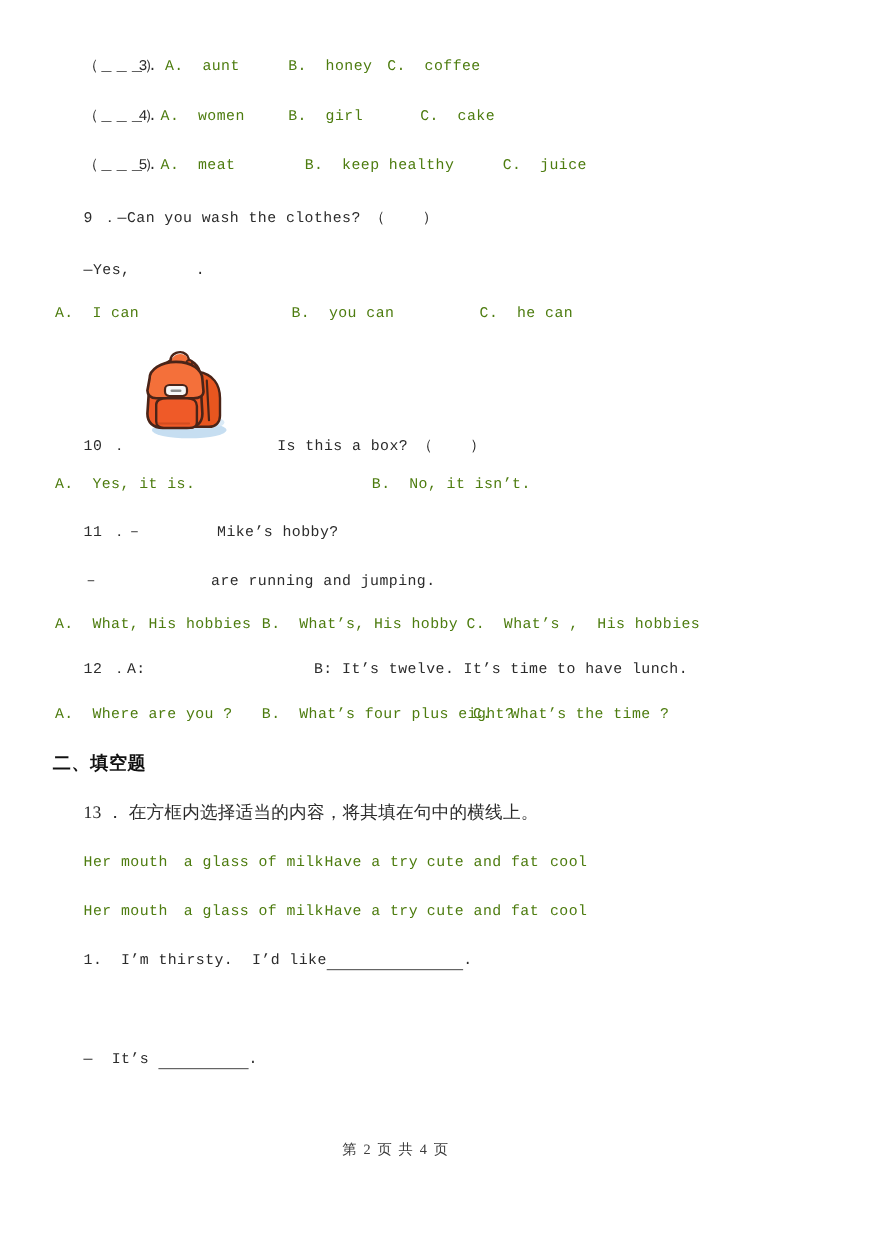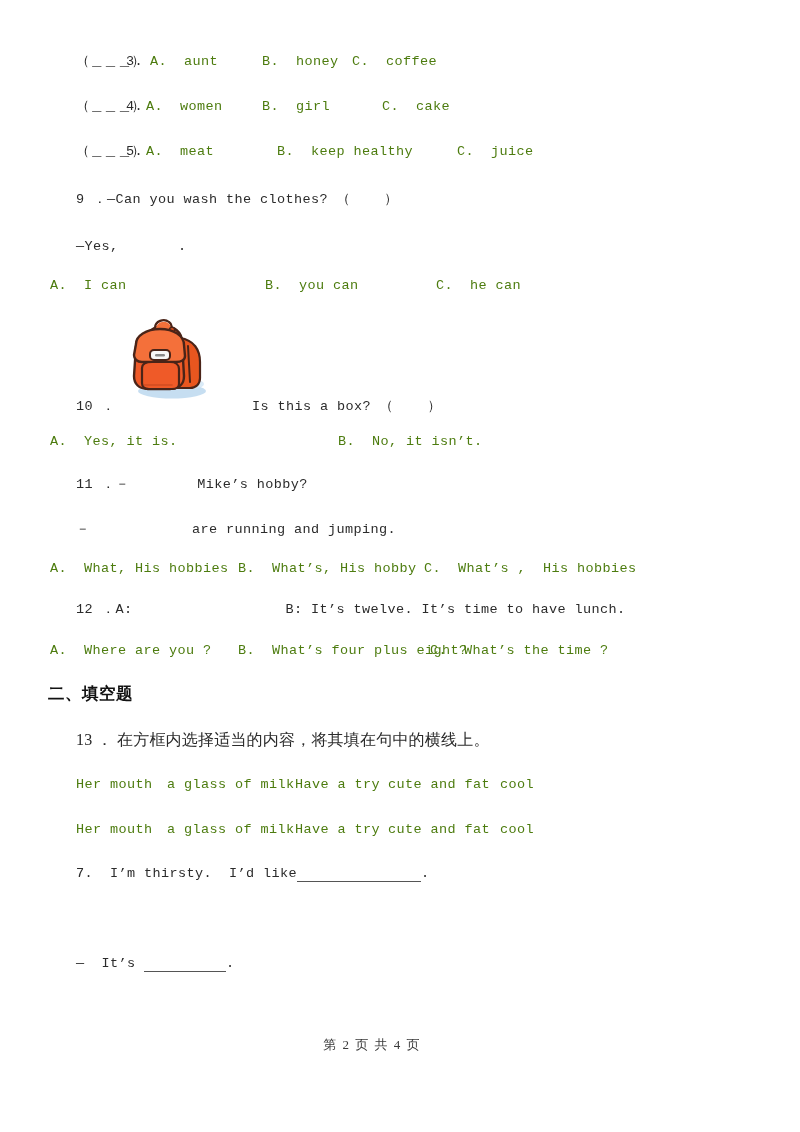--- a/index.html
+++ b/index.html
@@ -65,21 +65,20 @@
   .footer {
     position: absolute;
     left: 0;
     width: 720px;
     text-align: center;
     font-size: 13px;
     color: #3a3a3a;
     font-family: "Liberation Serif", "DejaVu Serif", serif;
     letter-spacing: 1.5px;
     white-space: pre;
-    margin-left: 12px;
   }
 
   
   .blank {
     display: inline-block;
     border-bottom: 1px solid #555;
     height: 0.95em;
     vertical-align: bottom;
   }
 
@@ -175,21 +174,21 @@
   <div class="opt" style="left:295px; top:777px;">Have a try</div>
   <div class="opt" style="left:388px; top:777px;">cute and fat</div>
   <div class="opt" style="left:500px; top:777px;">cool</div>
 
   <div class="opt" style="left:76px; top:822px;">Her mouth</div>
   <div class="opt" style="left:167px; top:822px;">a glass of milk</div>
   <div class="opt" style="left:295px; top:822px;">Have a try</div>
   <div class="opt" style="left:388px; top:822px;">cute and fat</div>
   <div class="opt" style="left:500px; top:822px;">cool</div>
 
-  <div class="row" style="left:76px; top:866px;"><span>7.  I’m thirsty.  I’d like</span><span class="blank" style="width:124px;"></span><span>.</span></div>
+  <div class="row" style="left:76px; top:866px;"><span>1.  I’m thirsty.  I’d like</span><span class="blank" style="width:124px;"></span><span>.</span></div>
 
 
   <div class="row" style="left:76px; top:956px;"><span>—  It’s </span><span class="blank" style="width:82px;"></span><span>.</span></div>
 
 
   <div class="footer" style="top:1036px;">第 2 页 共 4 页</div>
 
 </div>
 
 </body></html>

